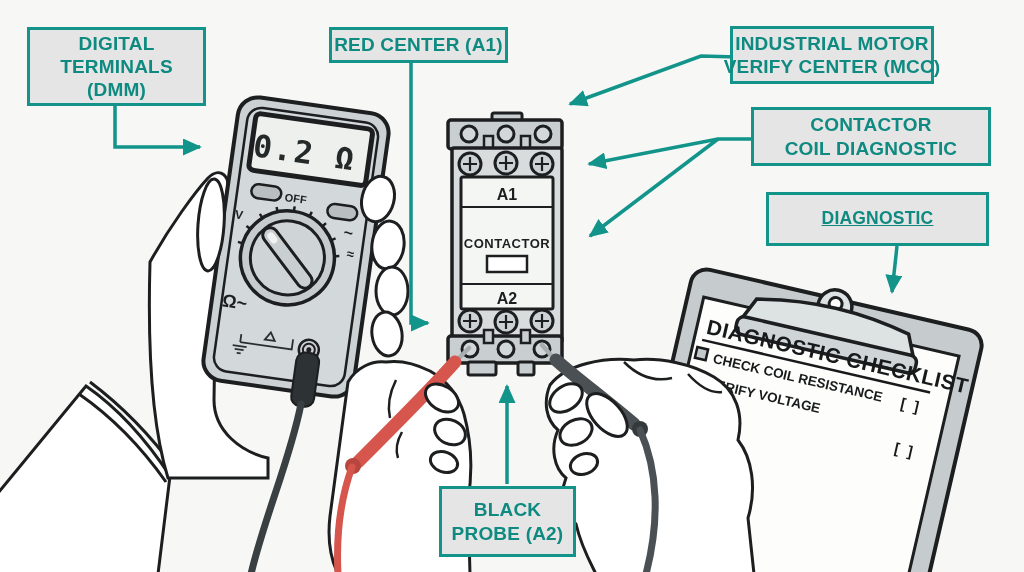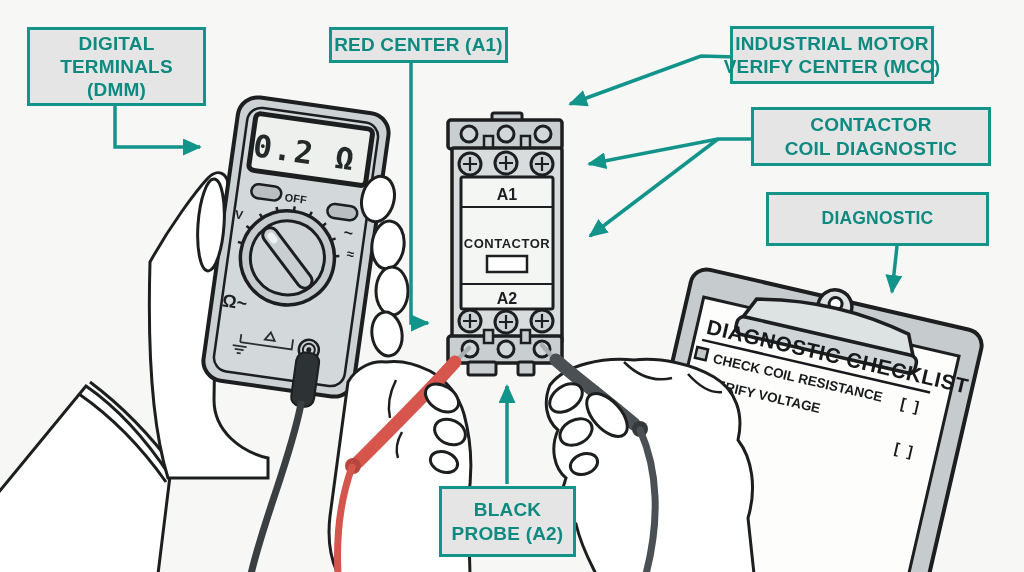--- a/index.html
+++ b/index.html
@@ -212,21 +212,21 @@
   <div class="callout f19" style="left:702px;top:26px;width:204px;height:58px;margin-left:28px;">
     <div>INDUSTRIAL MOTOR</div>
     <div>VERIFY CENTER (MCC)</div>
   </div>
 
   <div class="callout f19" style="left:751px;top:107px;width:240px;height:59px;">
     <div>CONTACTOR</div>
     <div>COIL DIAGNOSTIC</div>
   </div>
 
-  <div class="callout f17" style="left:766px;top:192px;width:223px;height:54px;">
+  <div class="callout f17" style="left:766px;top:192px;width:223px;height:54px;text-decoration:underline;">
     <div>DIAGNOSTIC</div>
   </div>
 
   <div class="callout f19" style="left:439px;top:486px;width:137px;height:71px;">
     <div>BLACK</div>
     <div>PROBE (A2)</div>
   </div>
 
 </div>
 

